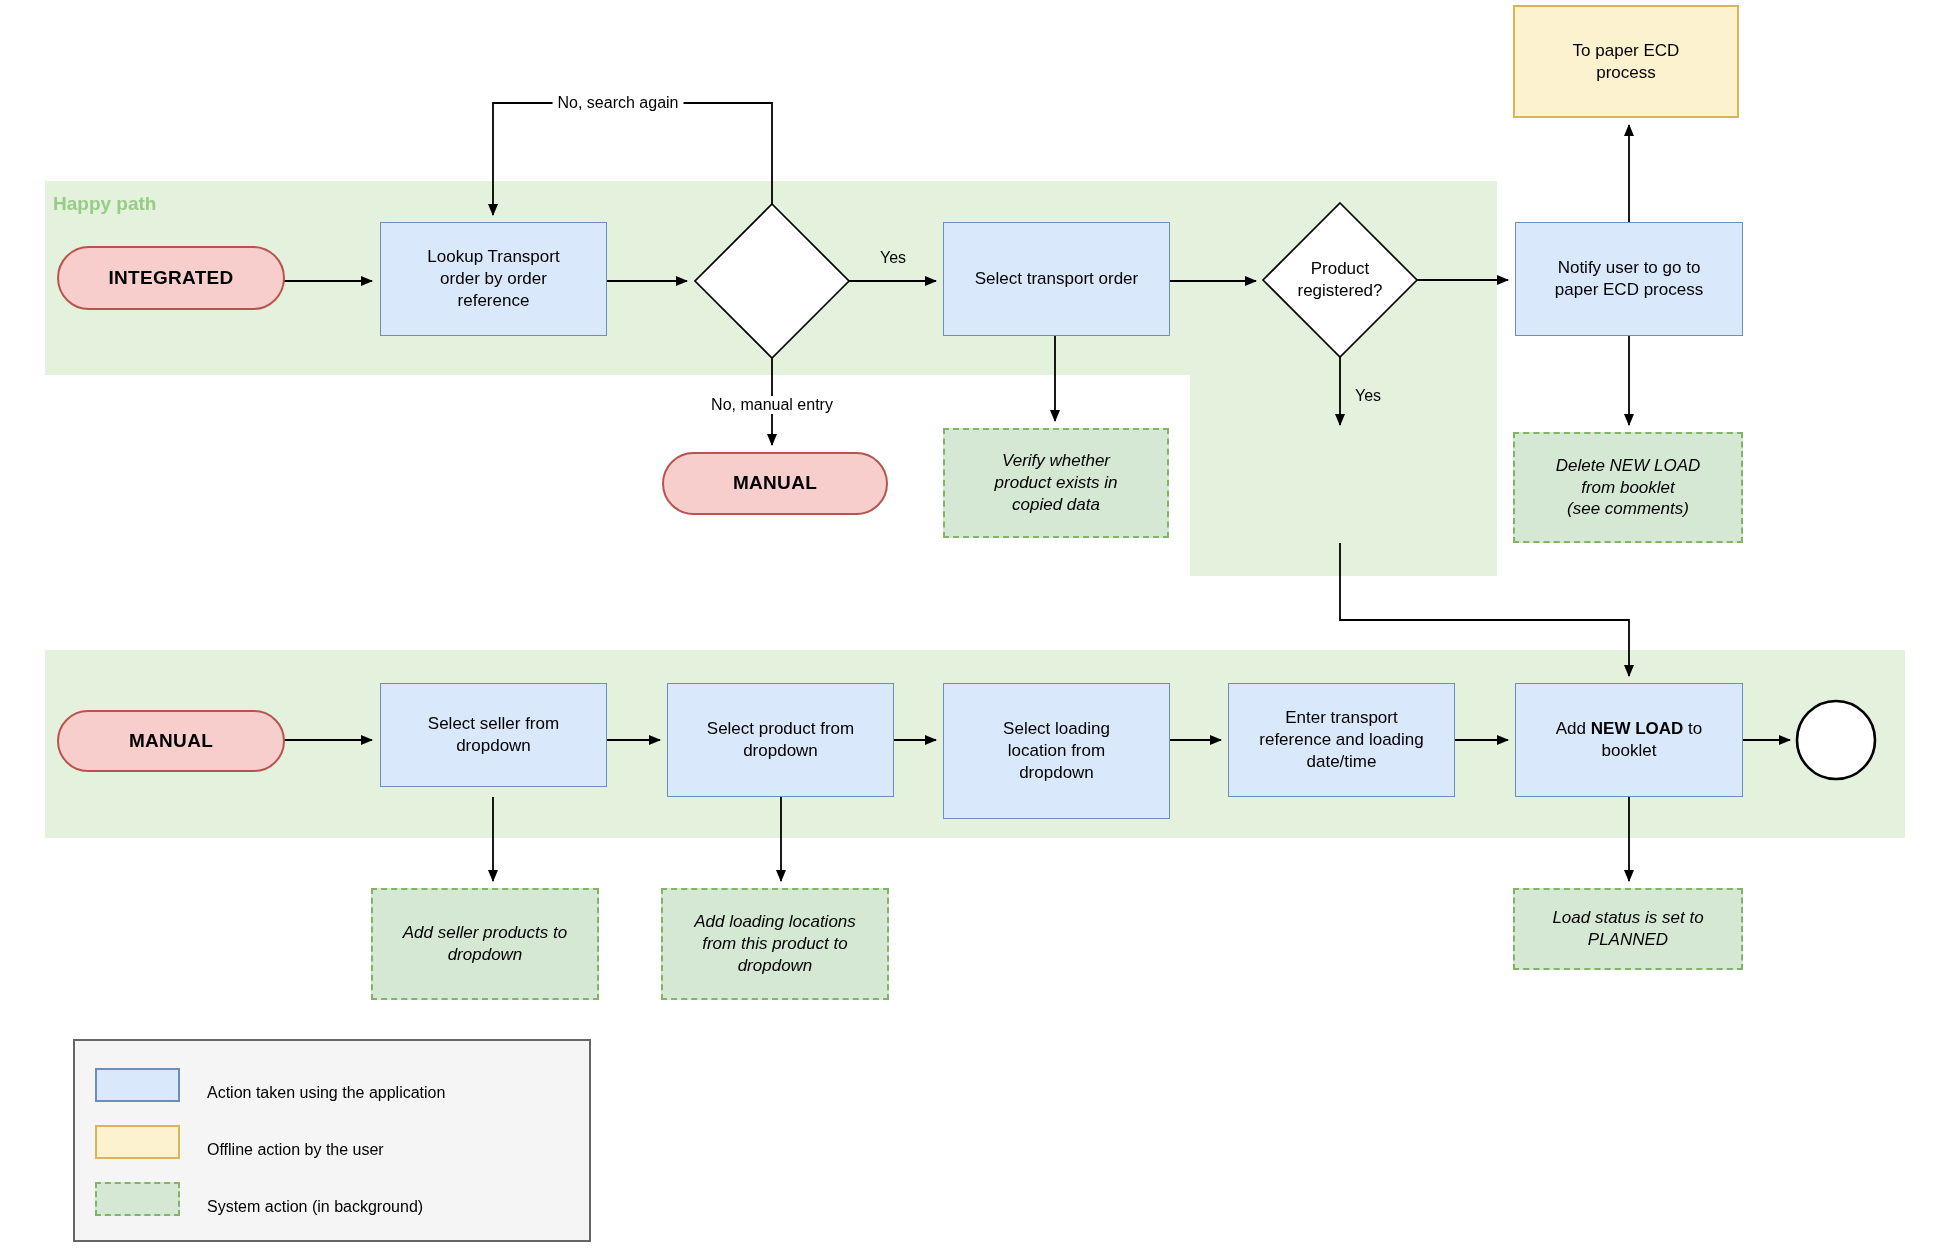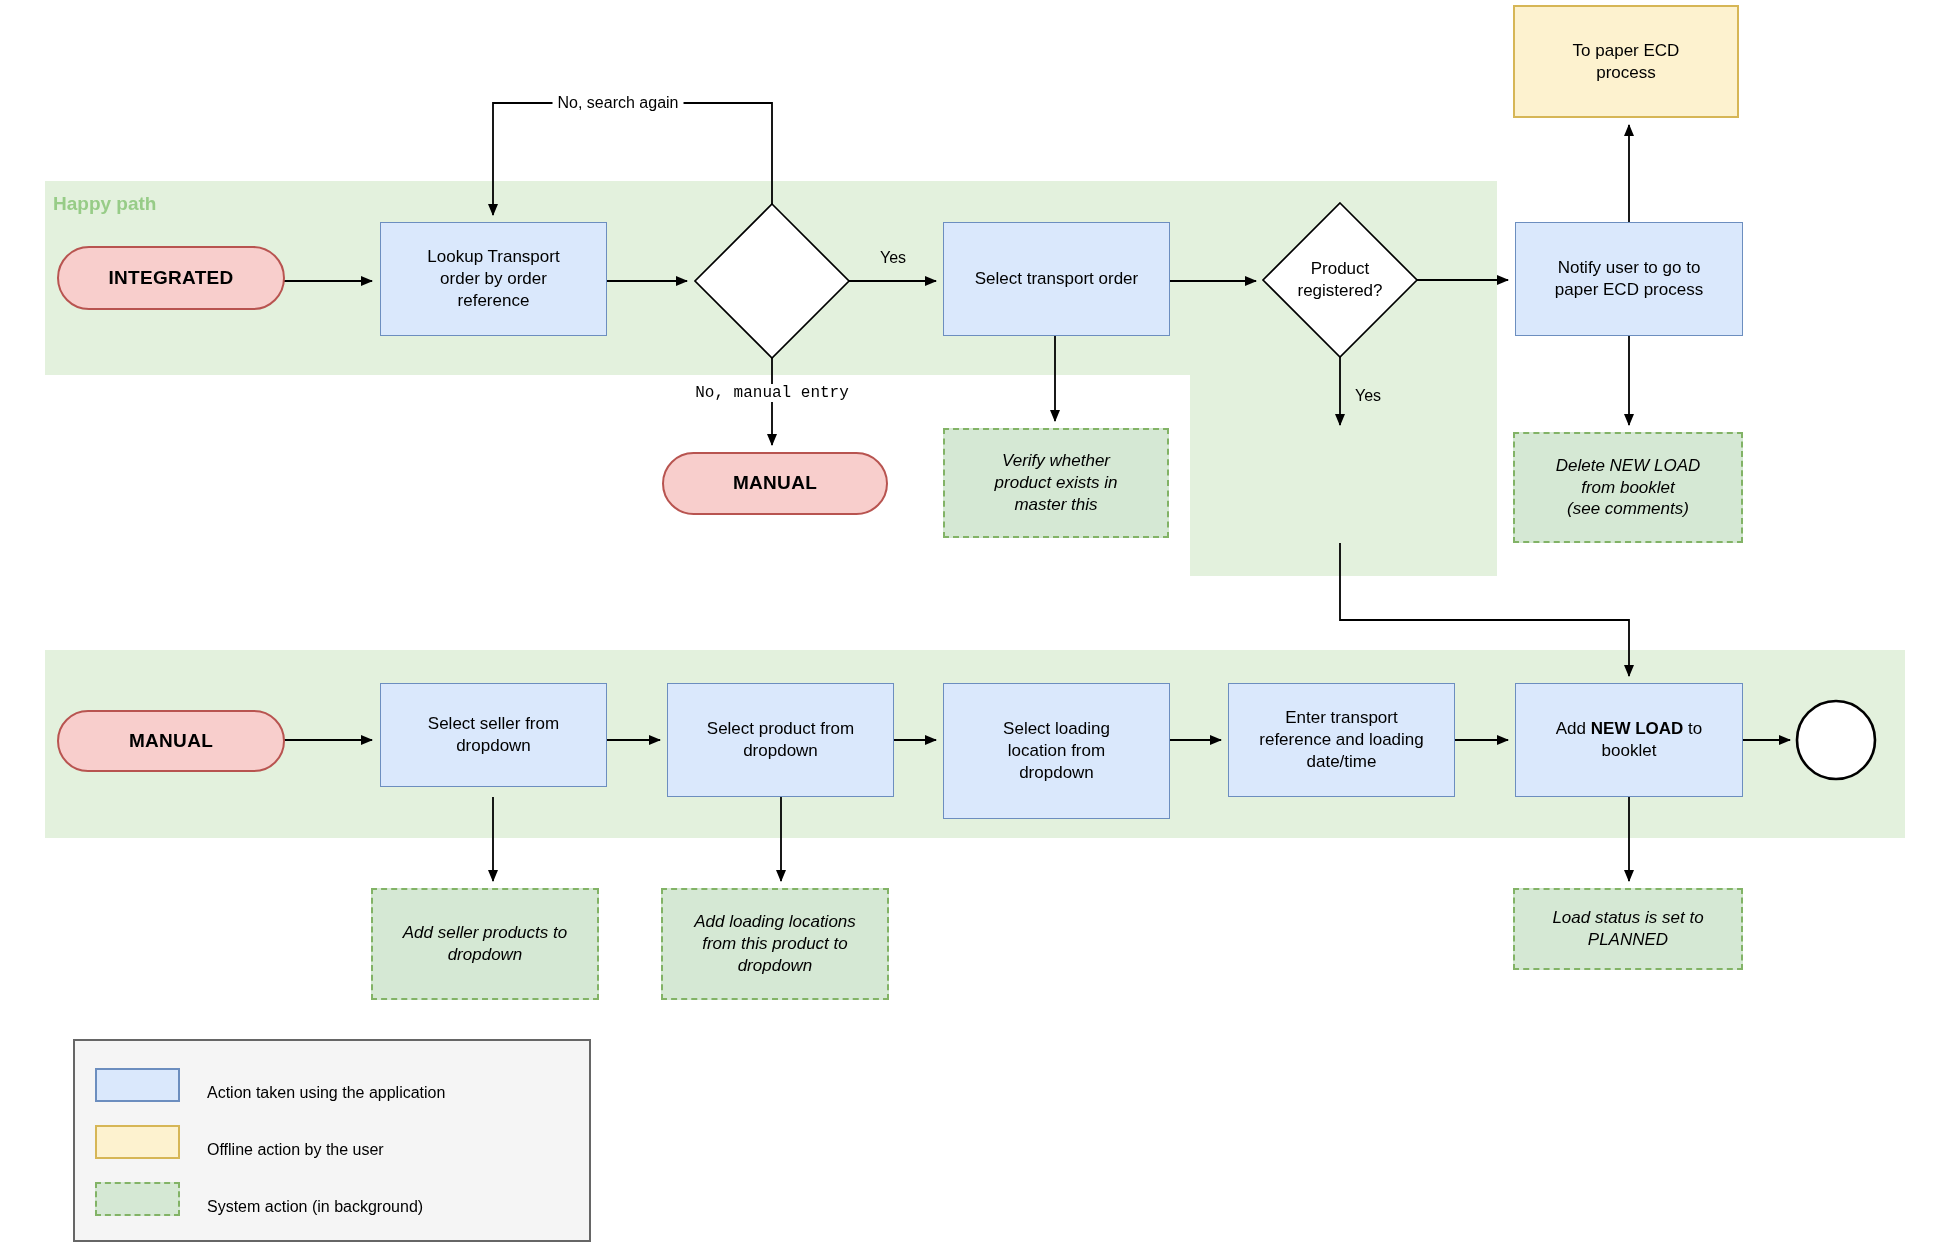--- a/index.html
+++ b/index.html
@@ -102,21 +102,21 @@
   <div class="node box-blue" style="left:1515px;top:222px;width:228px;height:114px;">Notify user to go to
 paper ECD process</div>
 
   <div class="node box-yellow" style="left:1513px;top:5px;width:226px;height:113px;">To paper ECD
 process</div>
 
   <div class="node pill" style="left:662px;top:452px;width:226px;height:63px;">MANUAL</div>
 
   <div class="node box-green" style="left:943px;top:428px;width:226px;height:110px;">Verify whether
 product exists in
-master this</div>
+copied data</div>
 
 
   <div class="node box-green" style="left:1513px;top:432px;width:230px;height:111px;">Delete NEW LOAD
 from booklet
 (see comments)</div>
 
   <div class="node pill" style="left:57px;top:710px;width:228px;height:62px;">MANUAL</div>
 
   <div class="node box-blue" style="left:380px;top:683px;width:227px;height:104px;">Select seller from
 dropdown</div>
@@ -142,21 +142,21 @@
 
   <div class="node box-green" style="left:661px;top:888px;width:228px;height:112px;">Add loading locations
 from this product to
 dropdown</div>
 
   <div class="node box-green" style="left:1513px;top:888px;width:230px;height:82px;">Load status is set to
 PLANNED</div>
 
   <div class="edge-label masked" style="left:618px;top:103px;">No, search again</div>
   <div class="edge-label" style="left:893px;top:258px;">Yes</div>
-  <div class="edge-label masked" style="left:772px;top:393px;font-family:Liberation Mono, monospace;">No, manual entry</div>
+  <div class="edge-label masked" style="left:772px;top:405px;">No, manual entry</div>
   <div class="edge-label" style="left:1368px;top:396px;">Yes</div>
 
   <div id="legend">
     <div class="legend-row" style="top:27px;">
       <div class="legend-swatch sw-blue"></div>
       <span class="legend-label">Action taken using the application</span>
     </div>
     <div class="legend-row" style="top:84px;">
       <div class="legend-swatch sw-yellow"></div>
       <span class="legend-label">Offline action by the user</span>

